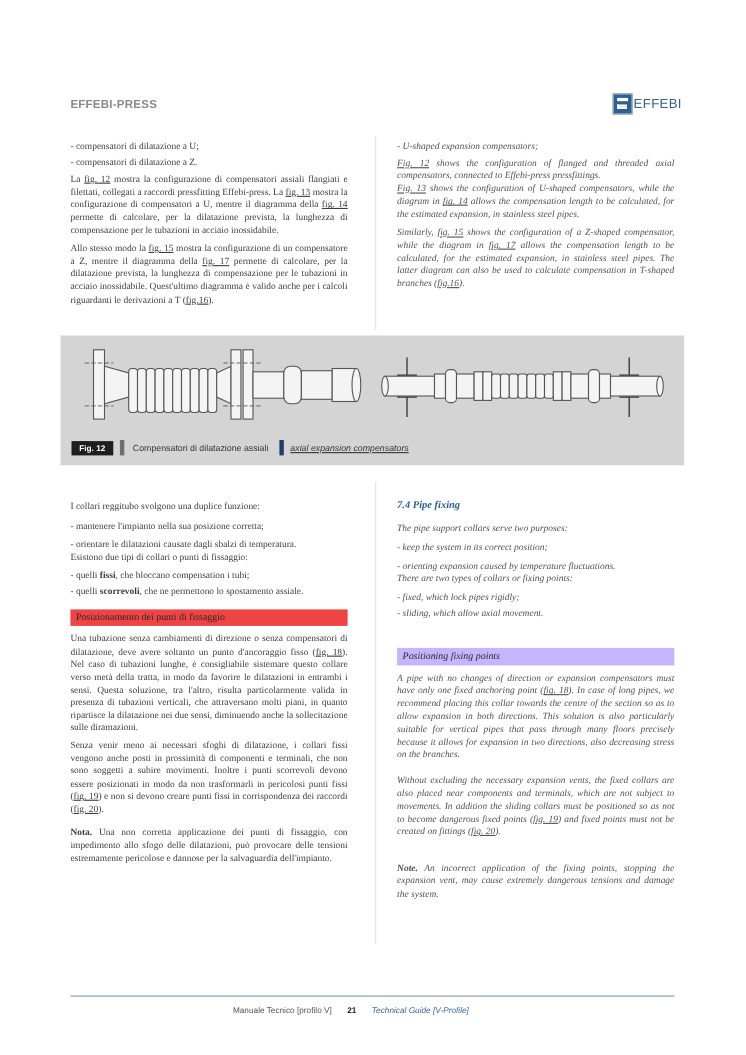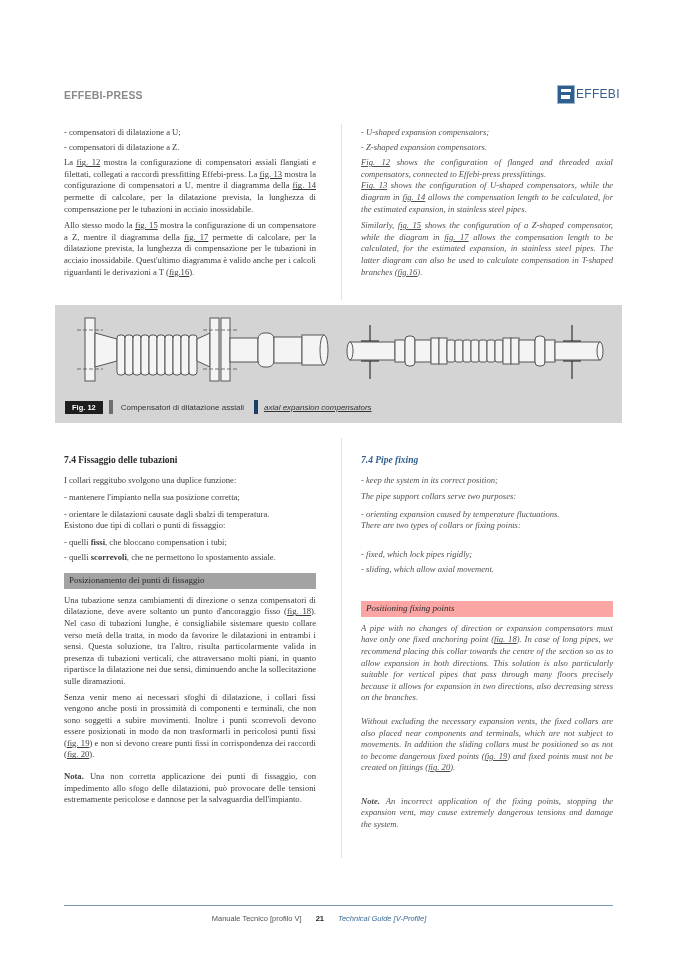--- a/index.html
+++ b/index.html
@@ -45,23 +45,23 @@
       background: #1e1e1e; color: #ffffff; font-weight: bold; padding: 2px 7px; font-size: 7.5px;
     }
     .bar-gray { width: 4px; height: 14px; background: #6e6e6e; margin: 0 8px 0 6px; }
     .bar-blue { width: 4px; height: 14px; background: #1d3f66; margin: 0 6px 0 10px; }
     .cap-it { color: #333; }
     .cap-en { color: #333; font-style: italic; text-decoration: underline; }
     h3 { margin: 0 0 8px 0; font-size: 9.5px; }
     .h-it { color: #2a2a2a; }
     .h-en { color: #2e5f8f; font-style: italic; }
     .subhead {
-      background: #a3a3a3; padding: 2px 5px; font-size: 9px; margin: 0 0 6px 0; color: #2a2a2a;
-    }
-    .subhead-en { background: #fca5a5; font-style: italic; color: #2a2a2a; }
+      background: #ef4444; padding: 2px 5px; font-size: 9px; margin: 0 0 6px 0; color: #2a2a2a;
+    }
+    .subhead-en { background: #c4b5fd; font-style: italic; color: #2a2a2a; }
     .footer-rule {
       position: absolute; left: 64px; top: 905px; width: 549px; height: 1px; background: #7e97b0;
     }
     .footer {
       position: absolute; top: 914px; left: 0; width: 638px; font-size: 7.5px; display: flex; justify-content: center; gap: 14px;
     }
     .footer .it { color: #555; }
     .footer .pg { color: #222; font-weight: bold; }
     .footer .en { color: #3d6a97; font-style: italic; }
   </style>
@@ -78,21 +78,20 @@
 
 <div class="col col-left" style="top:127px;">
   <div class="li">- compensatori di dilatazione a U;</div>
   <div class="li" style="margin-bottom:0">- compensatori di dilatazione a Z.</div>
   <p><span>La </span><span class="u">fig. 12</span><span> mostra la configurazione di compensatori assiali flangiati e filettati, collegati a raccordi pressfitting Effebi-press. La </span><span class="u">fig. 13</span><span> mostra la configurazione di compensatori a U, mentre il diagramma della </span><span class="u">fig. 14</span><span> permette di calcolare, per la dilatazione prevista, la lunghezza di compensazione per le tubazioni in acciaio inossidabile.</span></p>
   <p><span>Allo stesso modo la </span><span class="u">fig. 15</span><span> mostra la configurazione di un compensatore a Z, mentre il diagramma della </span><span class="u">fig. 17</span><span> permette di calcolare, per la dilatazione prevista, la lunghezza di compensazione per le tubazioni in acciaio inossidabile. Quest'ultimo diagramma è valido anche per i calcoli riguardanti le derivazioni a T (</span><span class="u">fig.16</span><span>).</span></p>
 </div>
 
 <div class="col col-right" style="top:127px;">
   <div class="li">- U-shaped expansion compensators;</div>
-  <div class="li" style="margin-bottom:0">- Z-shaped expansion compensators.</div>
   <p><span class="u">Fig. 12</span><span> shows the configuration of flanged and threaded axial compensators, connected to Effebi-press pressfittings.</span><br><span class="u">Fig. 13</span><span> shows the configuration of U-shaped compensators, while the diagram in </span><span class="u">fig. 14</span><span> allows the compensation length to be calculated, for the estimated expansion, in stainless steel pipes.</span></p>
   <p><span>Similarly, </span><span class="u">fig. 15</span><span> shows the configuration of a Z-shaped compensator, while the diagram in </span><span class="u">fig. 17</span><span> allows the compensation length to be calculated, for the estimated expansion, in stainless steel pipes. The latter diagram can also be used to calculate compensation in T-shaped branches (</span><span class="u">fig.16</span><span>).</span></p>
 </div>
 
 <div class="figure">
   <svg width="567" height="92" viewBox="0 0 567 92" style="position:absolute;left:0;top:0;">
     <g fill="#f4f4f4" stroke="#555" stroke-width="1">
 
       <rect x="30" y="13" width="10" height="63"></rect>
 
@@ -169,39 +168,38 @@
     <span class="bar-gray"></span>
     <span class="cap-it">Compensatori di dilatazione assiali</span>
     <span class="bar-blue"></span>
     <span class="cap-en">axial expansion compensators</span>
   </div>
 </div>
 
 <div class="divider-v" style="top:438px; height:420px;"></div>
 
 <div class="col col-left" style="top:455px;">
-  <h3 class="h-it">7.4 Fissaggio delle tubazioni</h3>
   <div class="li" style="margin-bottom:6px">I collari reggitubo svolgono una duplice funzione:</div>
   <div class="li" style="margin-bottom:5px">- mantenere l'impianto nella sua posizione corretta;</div>
   <div class="li" style="margin-bottom:0">- orientare le dilatazioni causate dagli sbalzi di temperatura.</div>
   <div class="li" style="margin-bottom:5px">Esistono due tipi di collari o punti di fissaggio:</div>
   <div class="li"><span>- quelli </span><b>fissi</b><span>, che bloccano compensation i tubi;</span></div>
   <div class="li" style="margin-bottom:10px"><span>- quelli </span><b>scorrevoli</b><span>, che ne permettono lo spostamento assiale.</span></div>
   <div class="subhead">Posizionamento dei punti di fissaggio</div>
   <p style="margin-bottom:0"><span>Una tubazione senza cambiamenti di direzione o senza compensatori di dilatazione, deve avere soltanto un punto d'ancoraggio fisso (</span><span class="u">fig. 18</span><span>). Nel caso di tubazioni lunghe, è consigliabile sistemare questo collare verso metà della tratta, in modo da favorire le dilatazioni in entrambi i sensi. Questa soluzione, tra l'altro, risulta particolarmente valida in presenza di tubazioni verticali, che attraversano molti piani, in quanto ripartisce la dilatazione nei due sensi, diminuendo anche la sollecitazione sulle diramazioni.</span></p>
   <p style="margin-bottom:10px"><span>Senza venir meno ai necessari sfoghi di dilatazione, i collari fissi vengono anche posti in prossimità di componenti e terminali, che non sono soggetti a subire movimenti. Inoltre i punti scorrevoli devono essere posizionati in modo da non trasformarli in pericolosi punti fissi (</span><span class="u">fig. 19</span><span>) e non si devono creare punti fissi in corrispondenza dei raccordi (</span><span class="u">fig. 20</span><span>).</span></p>
   <p><b>Nota.</b><span> Una non corretta applicazione dei punti di fissaggio, con impedimento allo sfogo delle dilatazioni, può provocare delle tensioni estremamente pericolose e dannose per la salvaguardia dell'impianto.</span></p>
 </div>
 
 <div class="col col-right" style="top:455px;">
   <h3 class="h-en">7.4 Pipe fixing</h3>
+  <div class="li" style="margin-bottom:6px">The pipe support collars serve two purposes:</div>
   <div class="li" style="margin-bottom:5px">- keep the system in its correct position;</div>
-  <div class="li" style="margin-bottom:6px">The pipe support collars serve two purposes:</div>
   <div class="li" style="margin-bottom:0">- orienting expansion caused by temperature fluctuations.</div>
-  <div class="li" style="margin-bottom:17px">There are two types of collars or fixing points:</div>
+  <div class="li" style="margin-bottom:5px">There are two types of collars or fixing points:</div>
   <div class="li">- fixed, which lock pipes rigidly;</div>
   <div class="li" style="margin-bottom:26px">- sliding, which allow axial movement.</div>
   <div class="subhead subhead-en">Positioning fixing points</div>
   <p style="margin-bottom:12px"><span>A pipe with no changes of direction or expansion compensators must have only one fixed anchoring point (</span><span class="u">fig. 18</span><span>). In case of long pipes, we recommend placing this collar towards the centre of the section so as to allow expansion in both directions. This solution is also particularly suitable for vertical pipes that pass through many floors precisely because it allows for expansion in two directions, also decreasing stress on the branches.</span></p>
   <p style="margin-bottom:22px"><span>Without excluding the necessary expansion vents, the fixed collars are also placed near components and terminals, which are not subject to movements. In addition the sliding collars must be positioned so as not to become dangerous fixed points (</span><span class="u">fig. 19</span><span>) and fixed points must not be created on fittings (</span><span class="u">fig. 20</span><span>).</span></p>
   <p><b>Note.</b><span> An incorrect application of the fixing points, stopping the expansion vent, may cause extremely dangerous tensions and damage the system.</span></p>
 </div>
 
 <div class="footer-rule"></div>
 <div class="footer">

